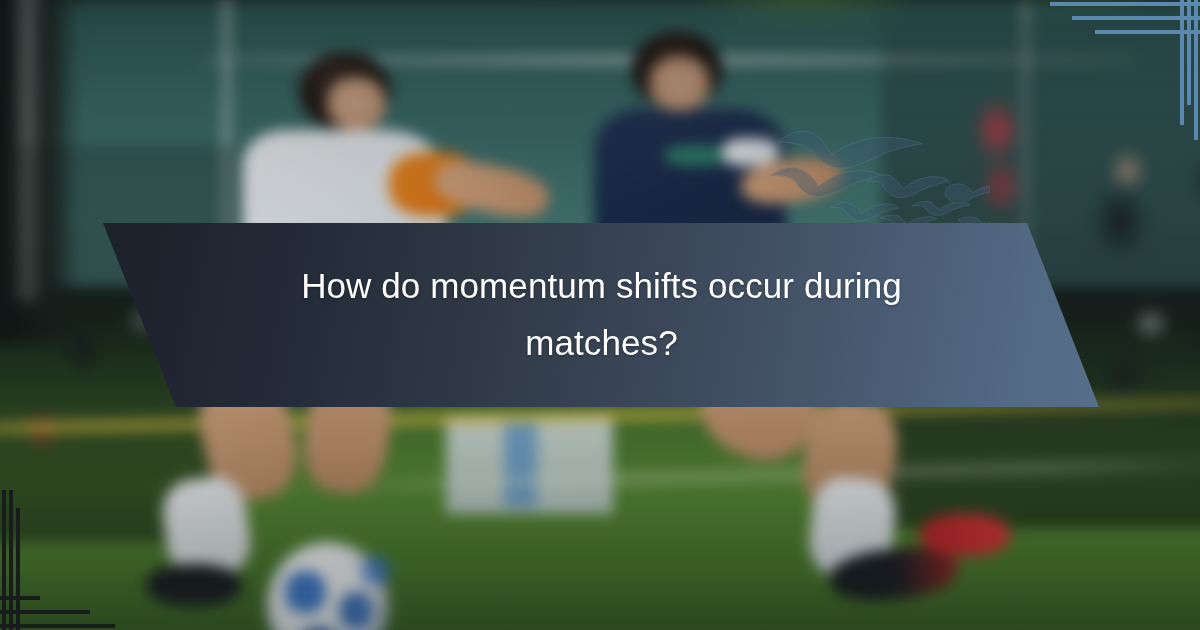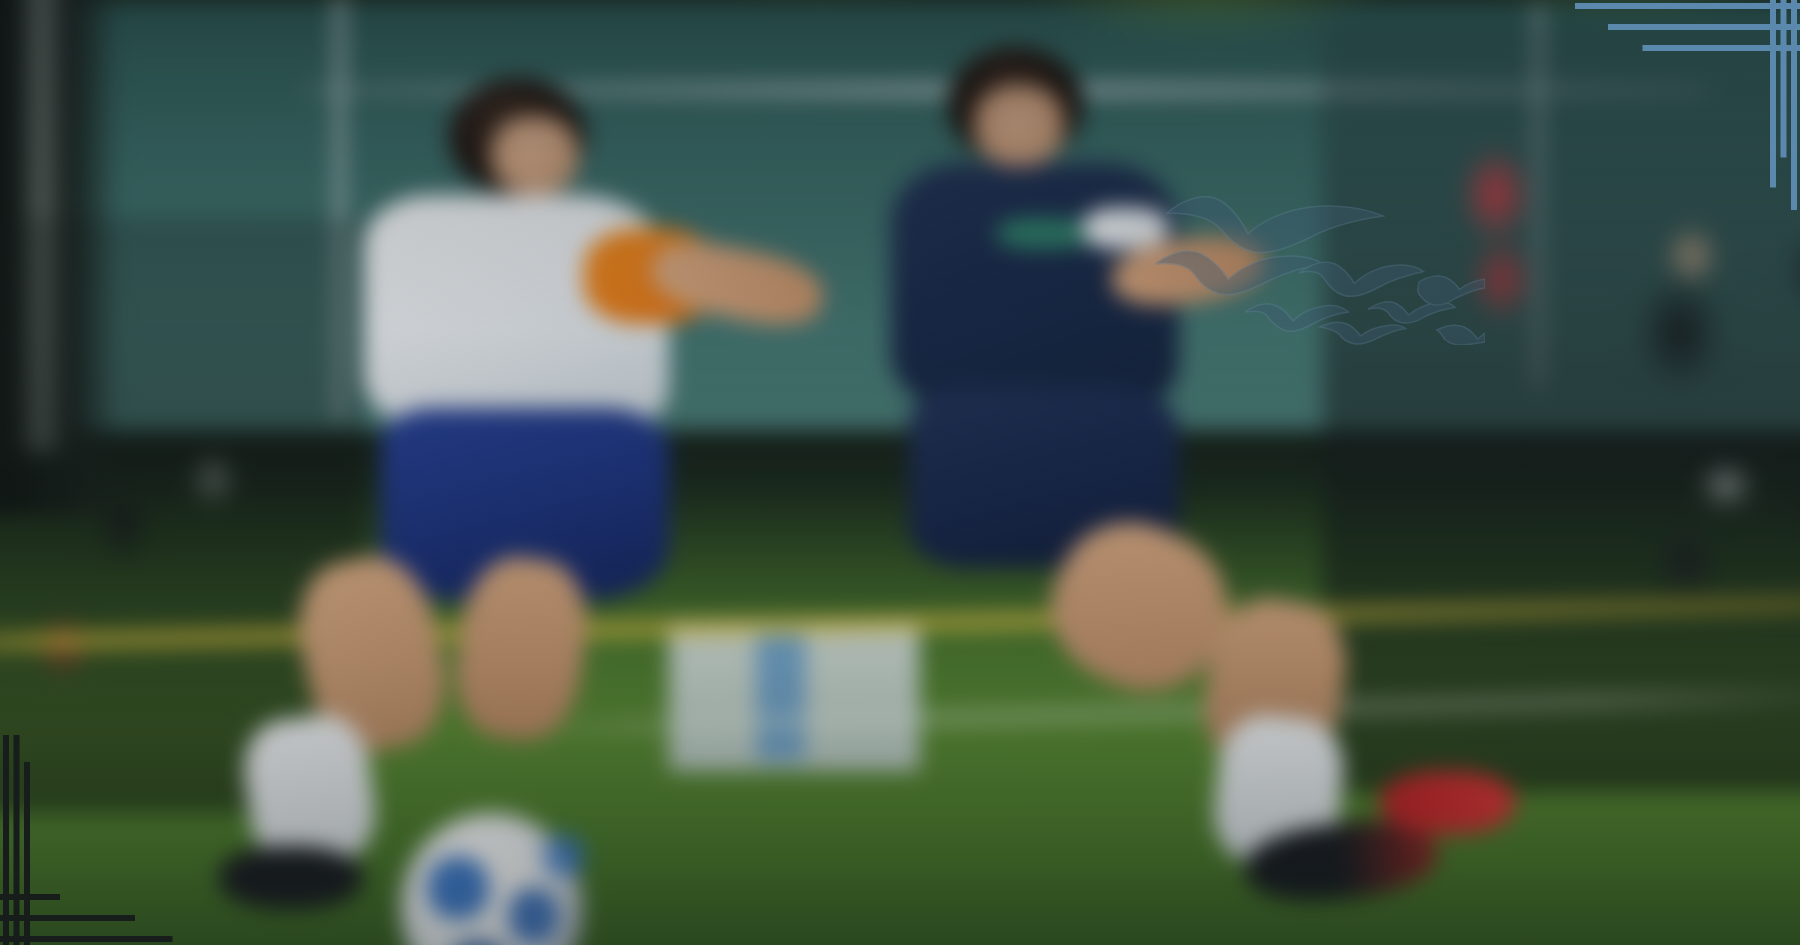--- a/index.html
+++ b/index.html
@@ -339,14 +339,19 @@
 
     <div class="deco-line" style="left:0; bottom:2px;  width:115px; height:4px;"></div>
     <div class="deco-line" style="left:0; bottom:16px; width:90px;  height:4px;"></div>
     <div class="deco-line" style="left:0; bottom:30px; width:40px;  height:4px;"></div>
 
     <div class="deco-line" style="left:2px;  bottom:0; width:4px; height:140px;"></div>
     <div class="deco-line" style="left:9px;  bottom:0; width:4px; height:140px;"></div>
     <div class="deco-line" style="left:16px; bottom:0; width:4px; height:122px;"></div>
   </div>
 
+  <div class="banner">
+    <div class="banner-inner">
+      <div class="banner-title">How do momentum shifts occur during matches?</div>
+    </div>
+  </div>
 
 </div>
 
 </body></html>

